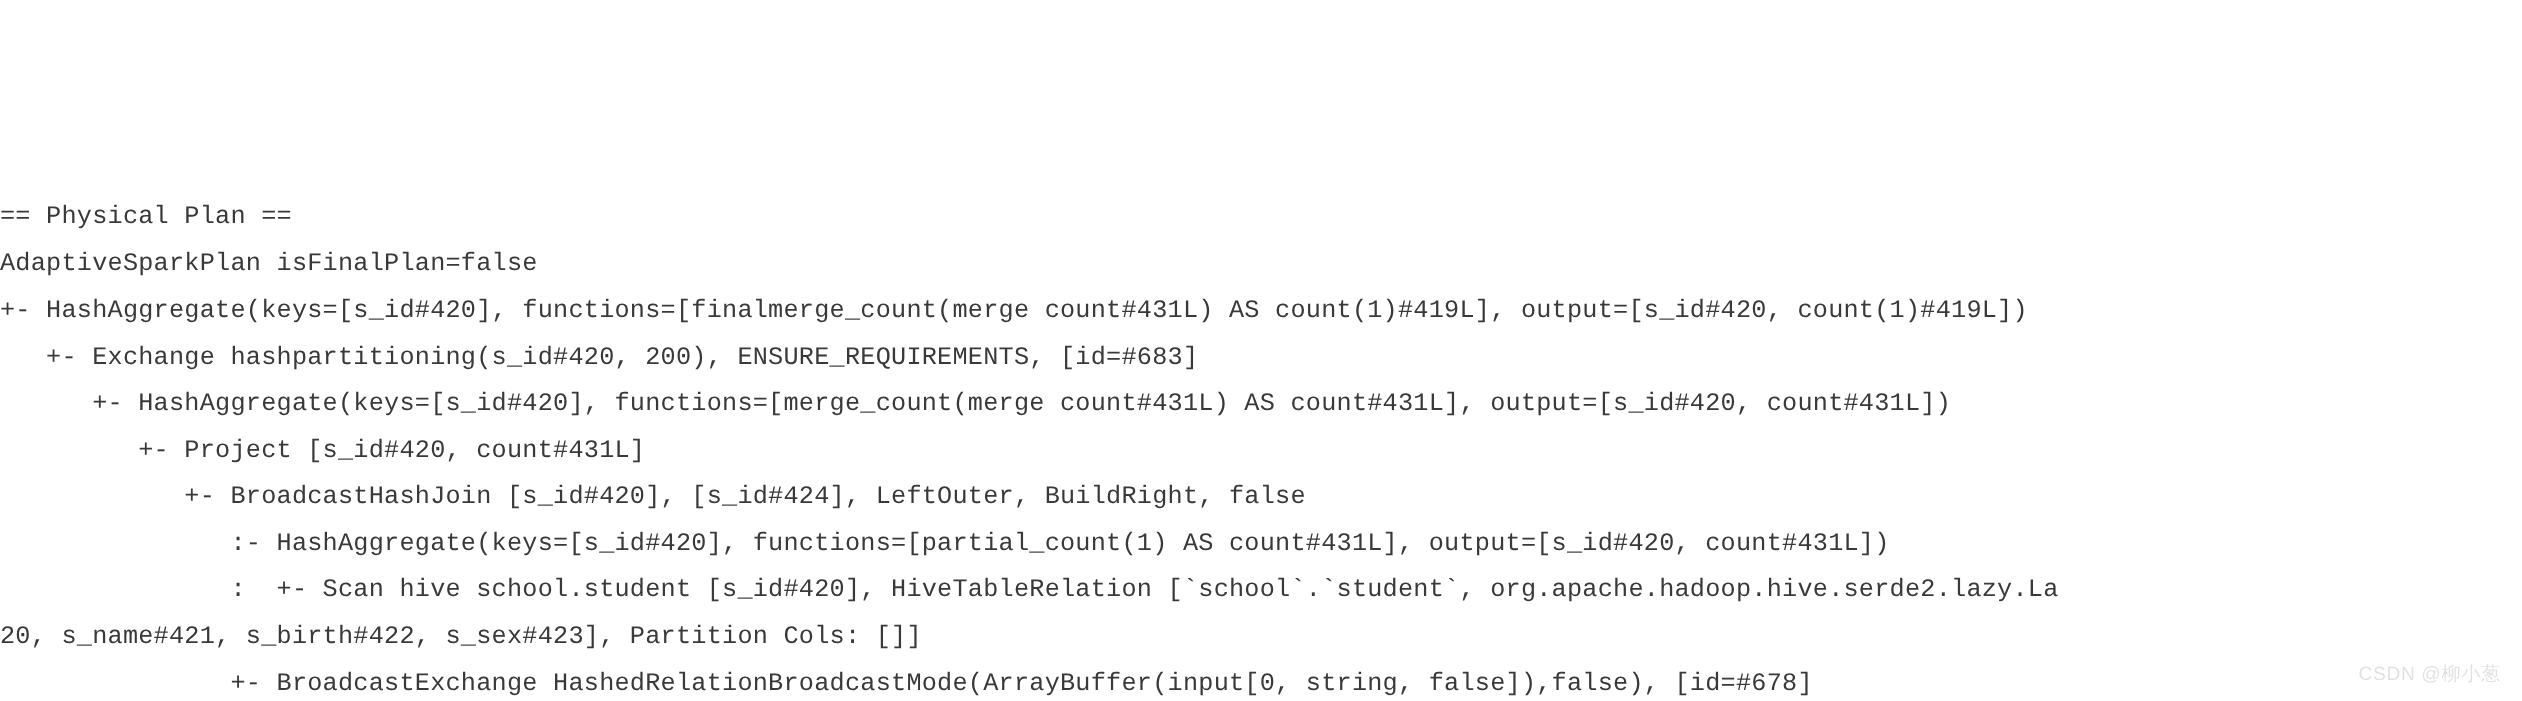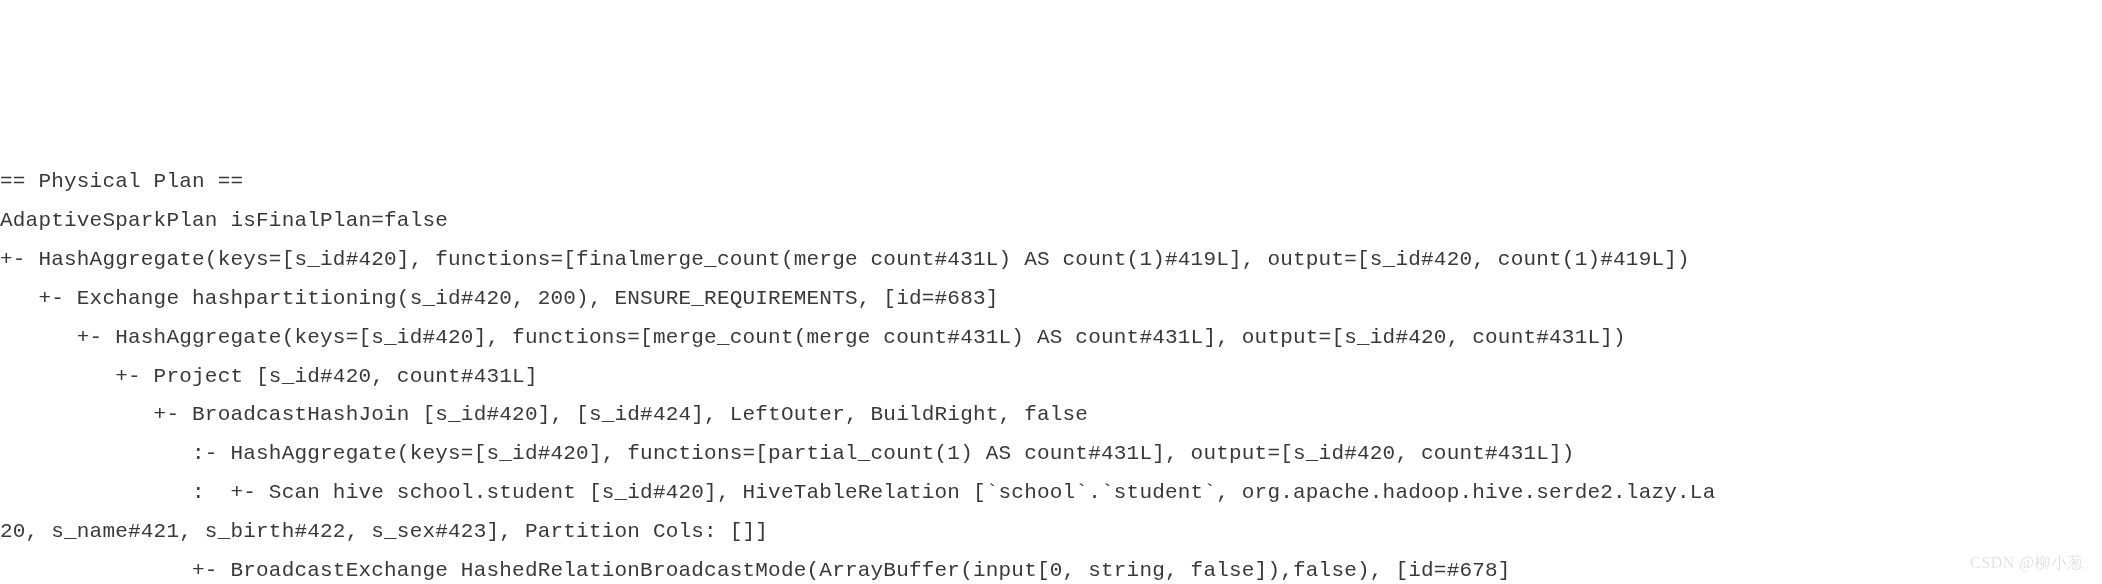--- a/index.html
+++ b/index.html
@@ -21,21 +21,21 @@
       width: 2102px;
       height: 584px;
     }
     .plan-block {
       display: block;
     }
     .watermark {
       position: absolute;
       bottom: 6px;
       right: 18px;
-      font-family: Liberation Serif, serif;
+      font-family: Liberation Sans, sans-serif;
       font-size: 16px;
       color: rgba(0,0,0,0.12);
       white-space: nowrap;
       letter-spacing: 0.5px;
     }
   </style>
 </head>
 <body>
 
 

